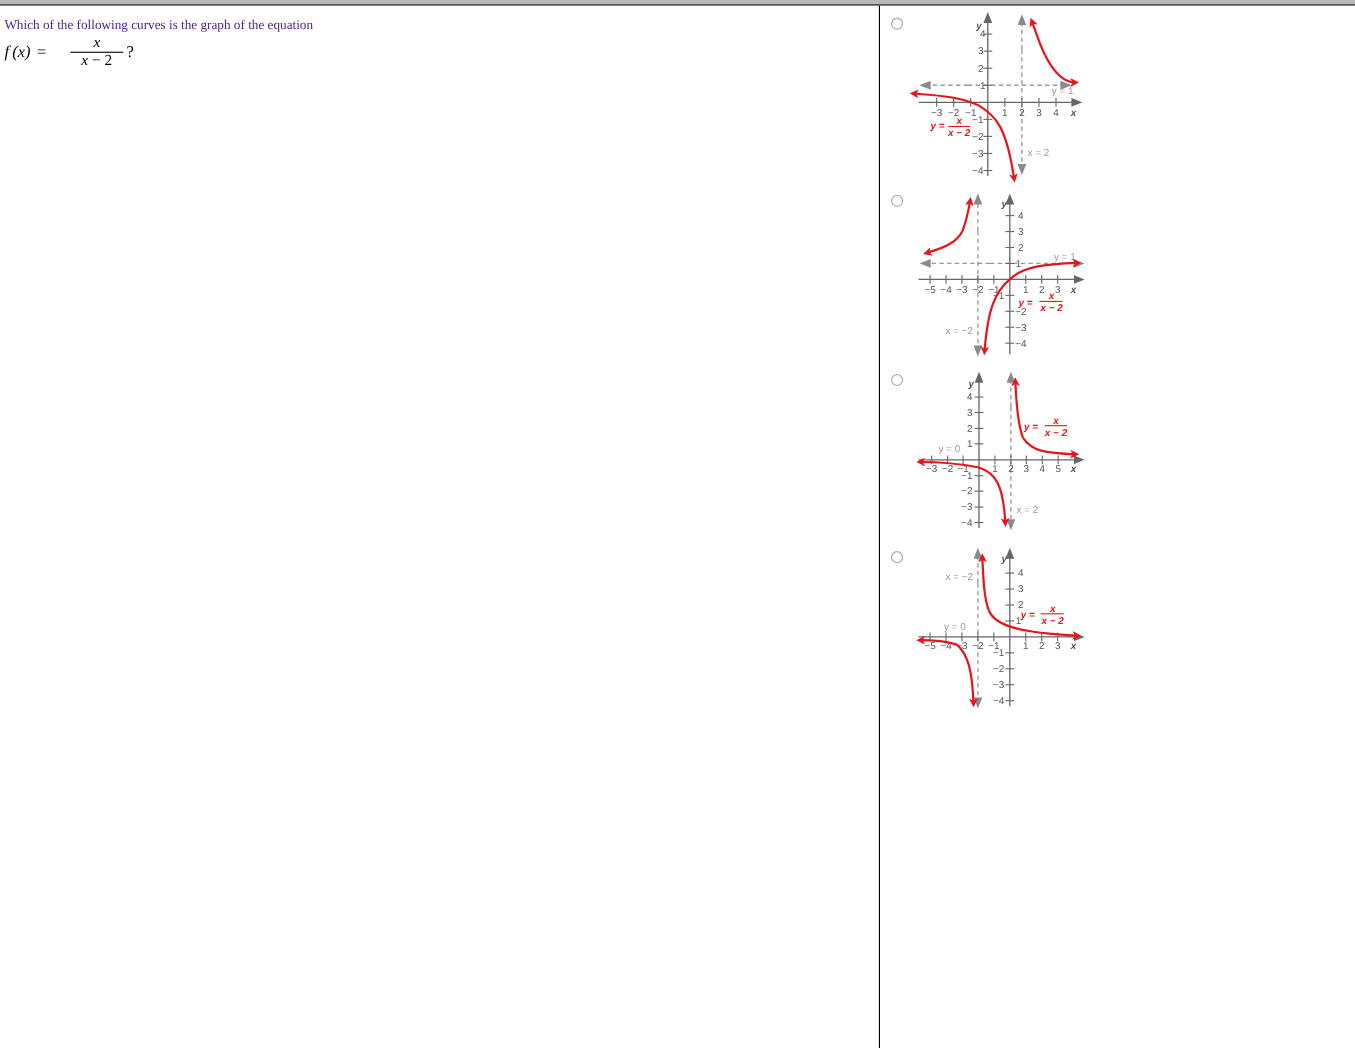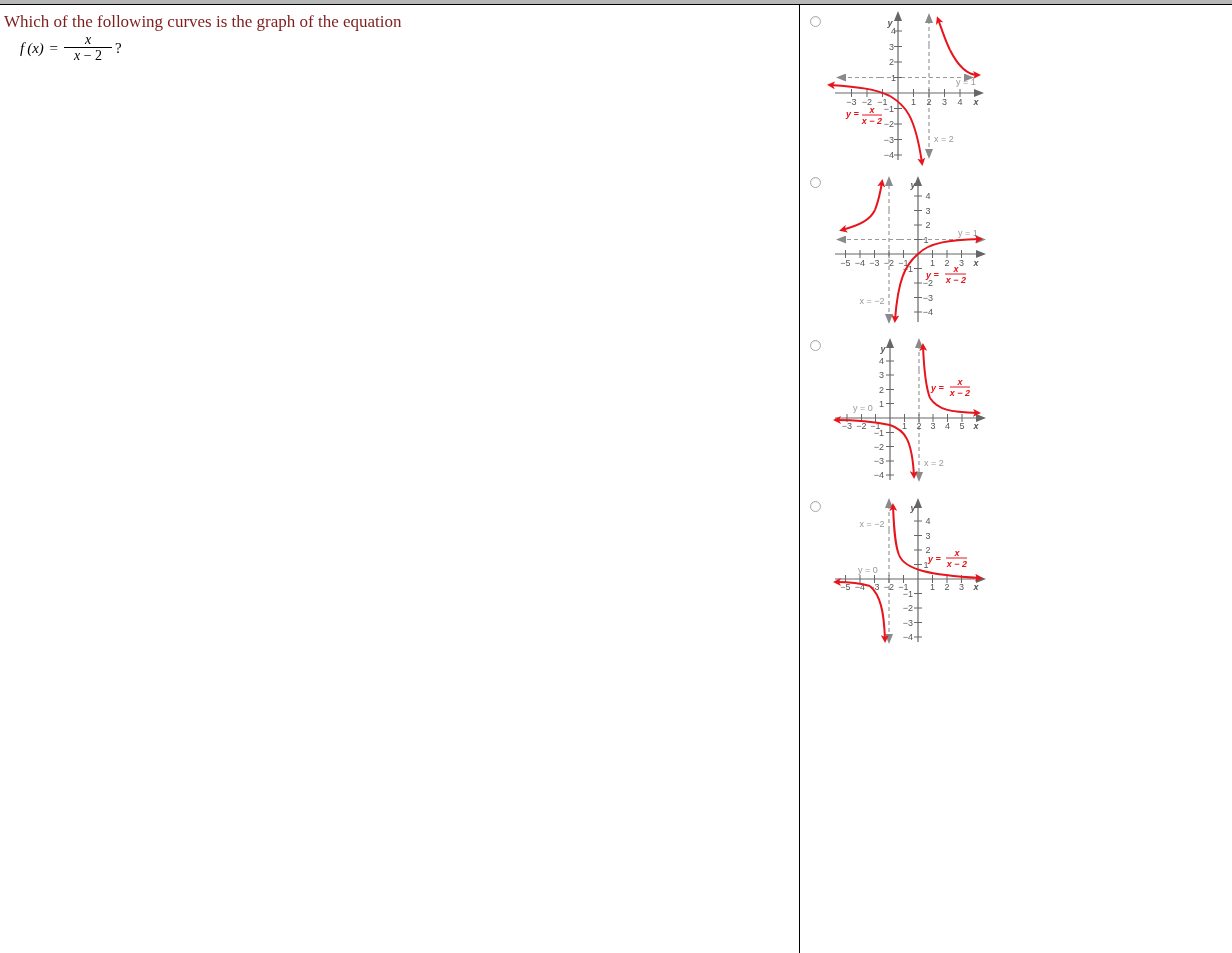--- a/index.html
+++ b/index.html
@@ -4,23 +4,23 @@
 <style>
   html, body { margin: 0; padding: 0; }
   body {
     width: 1232px; height: 953px; position: relative; overflow: hidden;
     background: #ffffff;
     font-family: "Liberation Serif", serif;
   }
   .top-bar { position: absolute; left: 0; top: 0; width: 1232px; height: 4px; background: #b8b8b8; }
   .top-rule { position: absolute; left: 0; top: 4px; width: 1232px; height: 1px; background: #000; }
   .divider { position: absolute; left: 799px; top: 5px; width: 1px; height: 948px; background: #000; }
-  .question { position: absolute; left: 4px; top: 12px; font-size: 17px; color: #7f1d1d; line-height: 20px; }
+  .question { position: absolute; left: 4px; top: 12px; font-size: 12px; color: #4c1d95; line-height: 20px; }
   .formula { position: absolute; left: 4px; top: 33px; font-size: 15px; color: #000; height: 30px; }
-  .formula .lhs { position: absolute; left: 0; top: 7px; white-space: nowrap; font-style: italic; margin-left: 16px; }
+  .formula .lhs { position: absolute; left: 0; top: 7px; white-space: nowrap; font-style: italic; }
   .formula .lhs .eq { font-style: normal; margin-left: 2px; }
   .frac { position: absolute; left: 58px; top: 0; width: 52px; text-align: center; }
   .frac .num { display: block; font-style: italic; font-size: 14px; line-height: 14px; height: 14px; }
   .frac .bar { display: block; height: 1px; background: #000; margin: 0 2px; }
   .frac .den { display: block; font-size: 14px; line-height: 15px; }
   .frac .den i { font-style: italic; }
   .qmark { position: absolute; left: 111px; top: 7px; }
   .radio {
     position: absolute; width: 11px; height: 11px; border-radius: 50%;
     border: 1px solid #a8a8a8; background: #fff; box-sizing: border-box;

